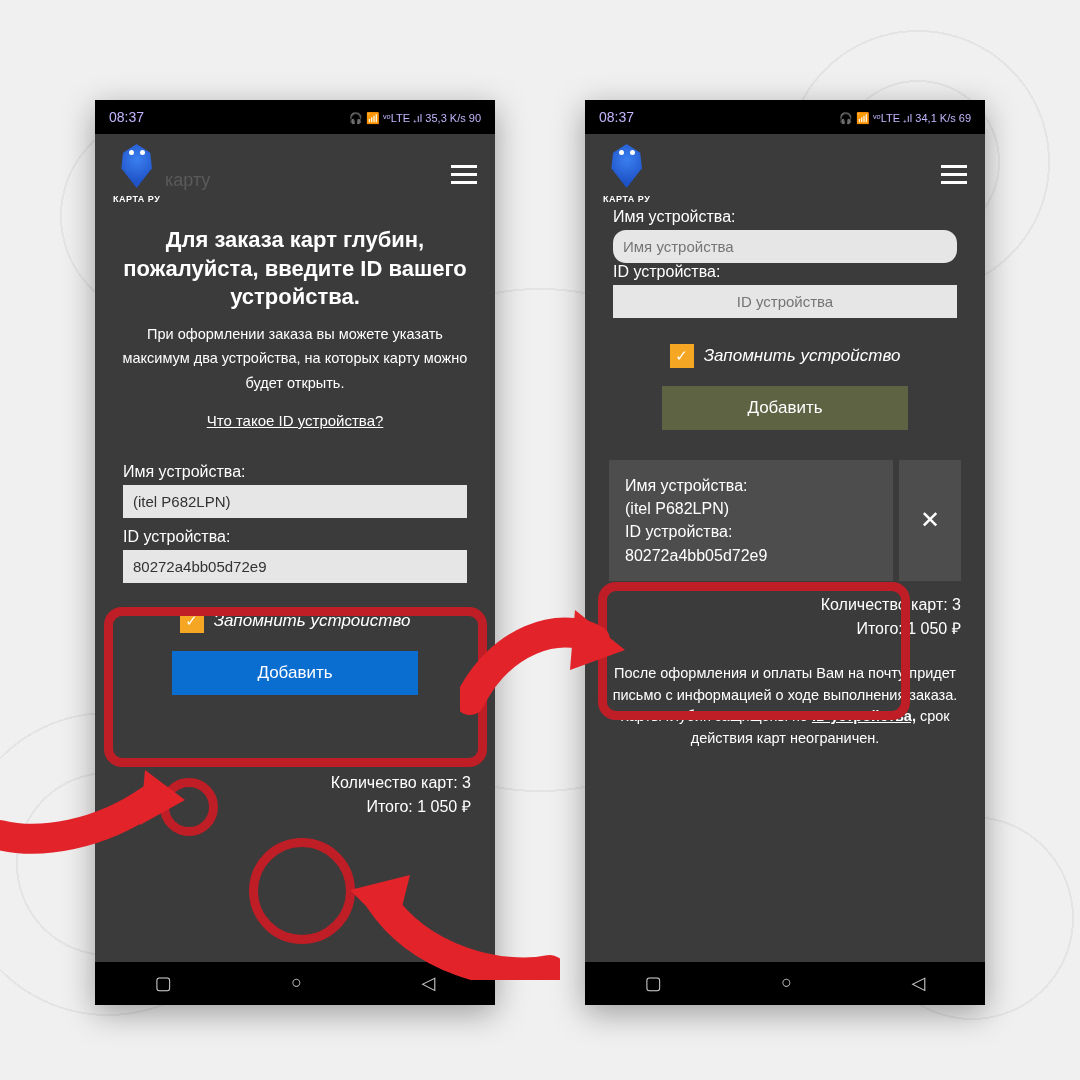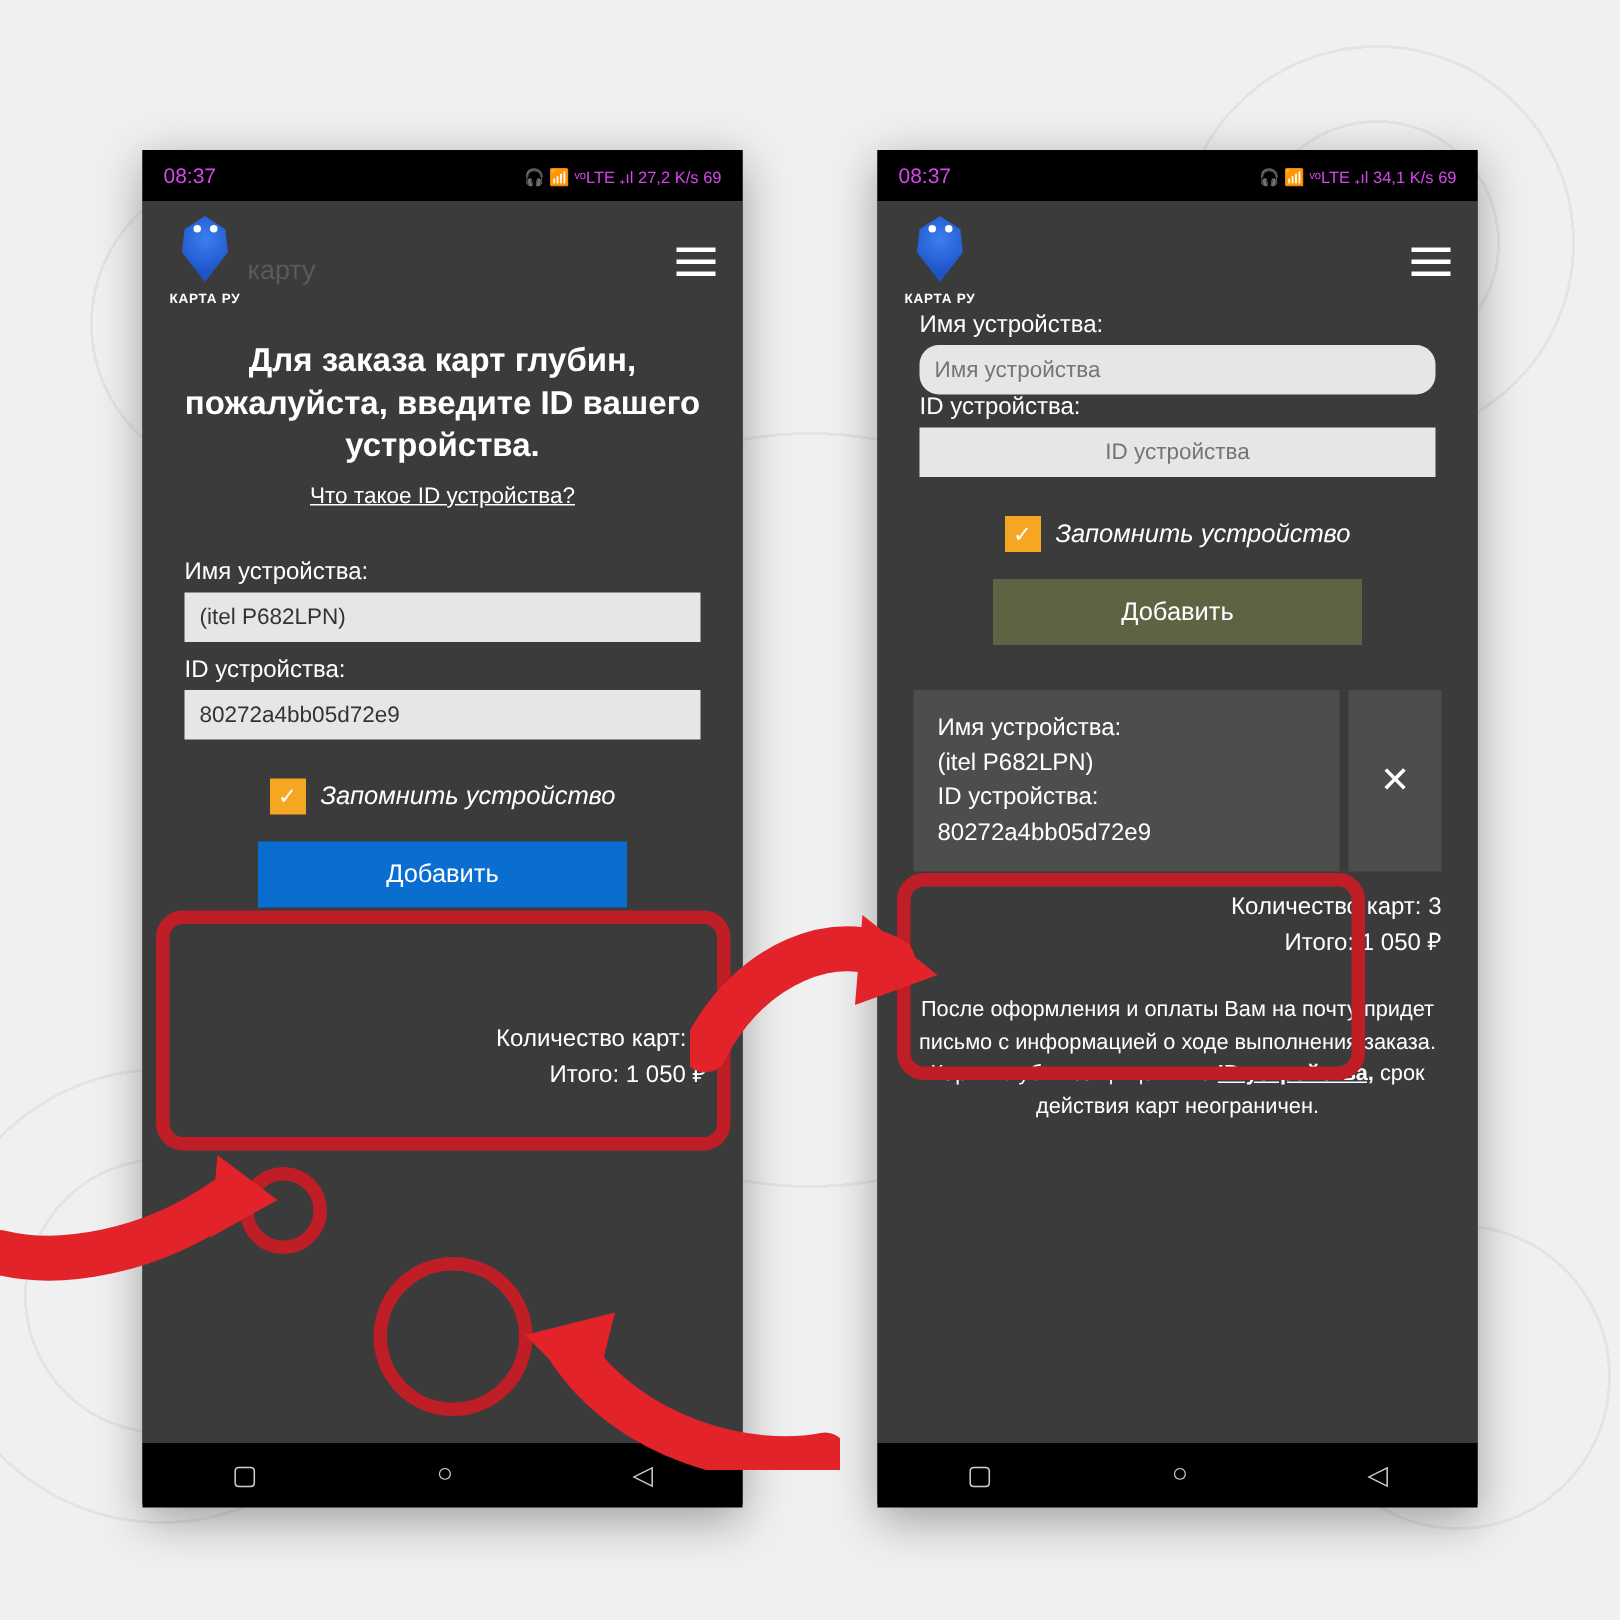--- a/index.html
+++ b/index.html
@@ -34,21 +34,21 @@
   }
   .phone.left { left: 95px; top: 100px; }
   .phone.right { left: 585px; top: 100px; }
   .statusbar {
     height: 34px;
     background: #000;
     display: flex;
     justify-content: space-between;
     align-items: center;
     padding: 0 14px;
-    color: #d946ef;
+    color: #c4b5fd;
     font-size: 14px;
   }
   .statusbar .icons { display: flex; gap: 6px; align-items: center; font-size: 11px; }
   .screen {
     background: #3b3b3b;
     height: 828px;
     color: #fff;
     overflow: hidden;
     position: relative;
   }
@@ -130,37 +130,38 @@
   .arrow { position:absolute; pointer-events:none; }
 </style>
 </head>
 <body>
 
 <div class="topo"></div>
 
 <div class="phone left">
   <div class="statusbar">
     <span>08:37</span>
-    <span class="icons">🎧 📶 ᵛᵒLTE ₊ıl 27,2 K/s  69</span>
+    <span class="icons">🎧 📶 ᵛᵒLTE ₊ıl 35,3 K/s  90</span>
   </div>
   <div class="screen">
     <span class="bg-word">карту</span>
     <div class="appheader">
       <div class="logo">
         <div class="logo-pin"></div>
         <div class="logo-text">КАРТА РУ</div>
       </div>
       <div class="hamburger">
         <span></span>
           <span></span>
           <span></span>
       </div>
     </div>
     <div class="content">
       <div class="title">Для заказа карт глубин, пожалуйста, введите ID вашего устройства.</div>
+      <div class="subtitle">При оформлении заказа вы можете указать максимум два устройства, на которых карту можно будет открыть.</div>
       <a class="link">Что такое ID устройства?</a>
       <div class="form">
         <div class="label">Имя устройства:</div>
         <input class="input" value="(itel P682LPN)" style="">
         <div class="label">ID устройства:</div>
         <input class="input" value="80272a4bb05d72e9" style="">
       </div>
       <div class="check-row">
         <div class="checkbox">✓</div>
         <span class="check-label">Запомнить устройство</span>

